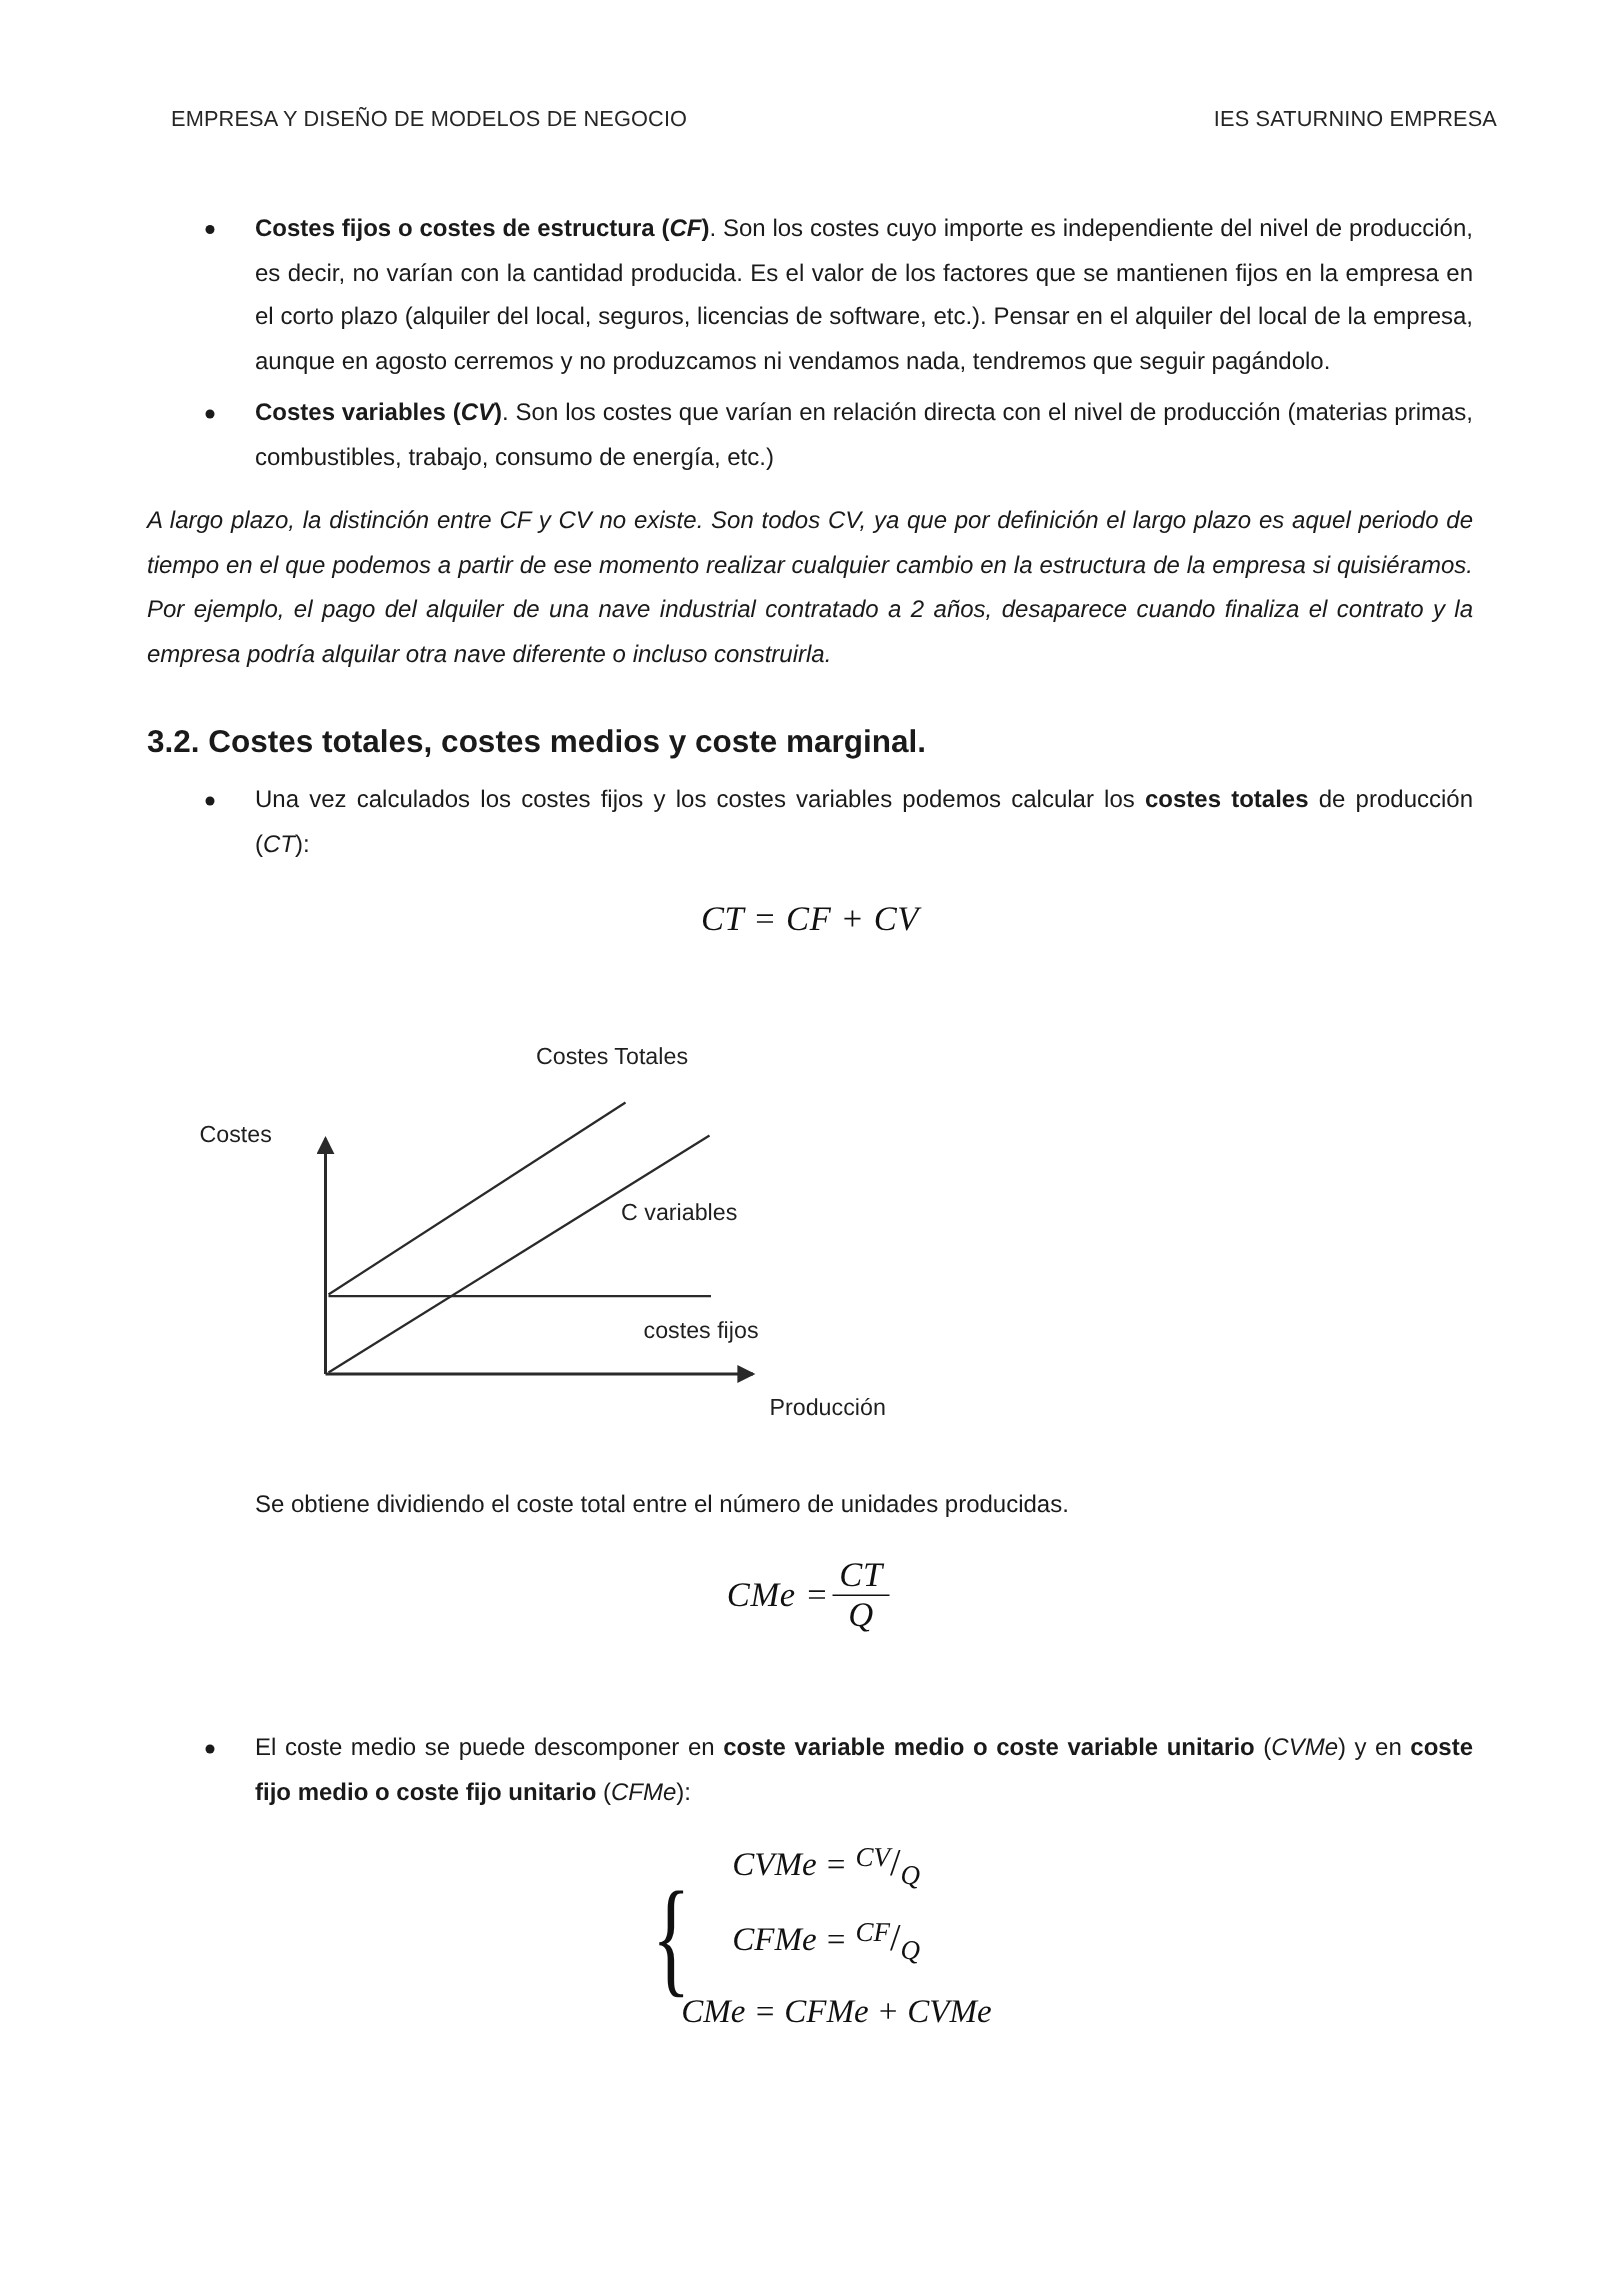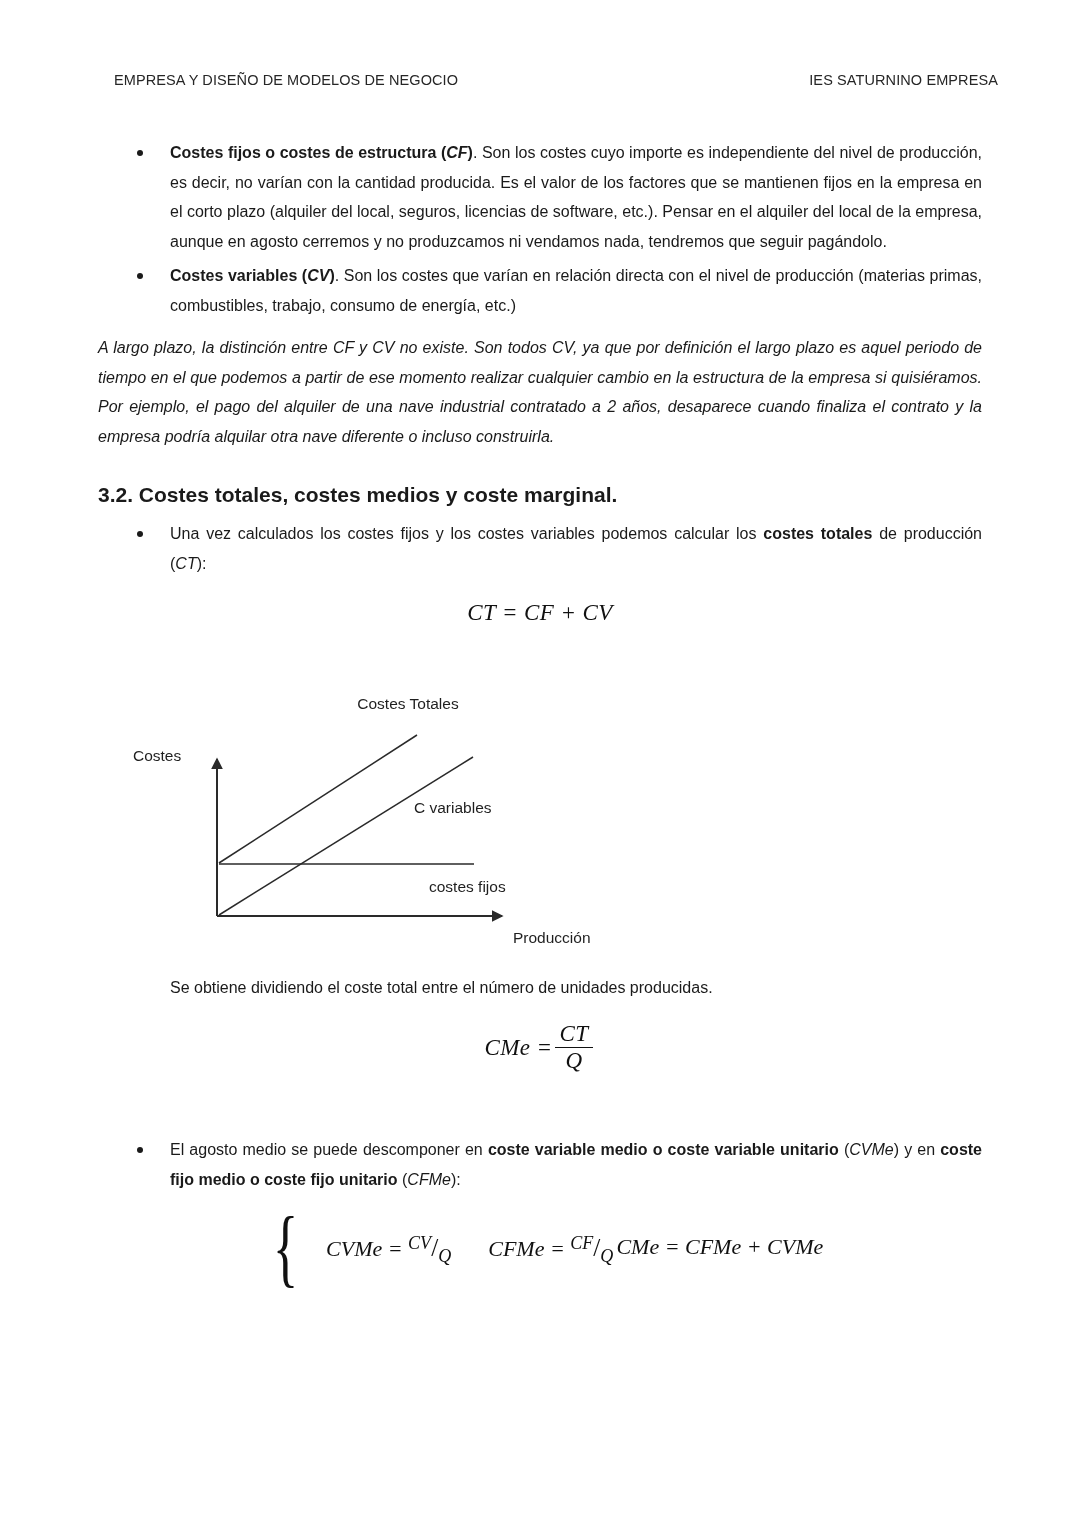--- a/index.html
+++ b/index.html
@@ -141,27 +141,26 @@
     font-size: 86px;
     line-height: 0.82;
     font-style: normal;
     color: #111111;
     transform: scaleX(0.62);
     transform-origin: right center;
     margin-right: -10px;
   }
   .system-rows {
     display: flex;
-    flex-direction: row;
-    gap: 3px;
+    flex-direction: column;
+    gap: 21px;
     font-family: "Liberation Serif", serif;
     font-style: italic;
     font-size: 22px;
     color: #111111;
-    align-items: center;
   }
   .system-rows .row {
     white-space: nowrap;
     text-align: left;
   }
   .row-1 { padding-left: 34px; }
   .row-2 { padding-left: 34px; }
   .row-3 { padding-left: 0; }
 
   .slashfrac {
@@ -258,29 +257,29 @@
       <text class="chart-label" x="13" y="76">Costes</text>
       <text class="chart-label" x="393" y="258">Producción</text>
       <text class="chart-label" x="294" y="128">C variables</text>
       <text class="chart-label" x="309" y="207">costes fijos</text>
     </svg>
   </div>
 
   <div class="content" style="top:973px;">
 
 
-    <p class="para-flush" style="padding-left:72px;">Se obtiene dividiendo el coste total entre el número de unidades producidas.</p>
+    <p class="para-flush" style="margin-top:16px; padding-left:72px;">Se obtiene dividiendo el coste total entre el número de unidades producidas.</p>
 
     <div class="math math-display" style="margin-top:20px;">
       <span>CMe =</span><span class="frac"><span class="num">CT</span><span class="den">Q</span></span>
     </div>
 
     <ul class="bullets" style="margin-top:60px;">
       <li>
-        <span>El agosto medio se puede descomponer en </span><b>coste variable medio o coste variable unitario</b><span> (</span><i>CVMe</i><span>) y en </span><b>coste fijo medio o coste fijo unitario</b><span> (</span><i>CFMe</i><span>):</span>
+        <span>El coste medio se puede descomponer en </span><b>coste variable medio o coste variable unitario</b><span> (</span><i>CVMe</i><span>) y en </span><b>coste fijo medio o coste fijo unitario</b><span> (</span><i>CFMe</i><span>):</span>
       </li>
     </ul>
 
     <div class="math" style="margin-top:18px;">
       <div class="system">
         <span class="brace">{</span>
         <div class="system-rows">
           <div class="row row-1">
             <span>CVMe =</span>
             <span class="slashfrac"><span class="sfn">CV</span><span class="sfs">/</span><span class="sfd">Q</span></span>

